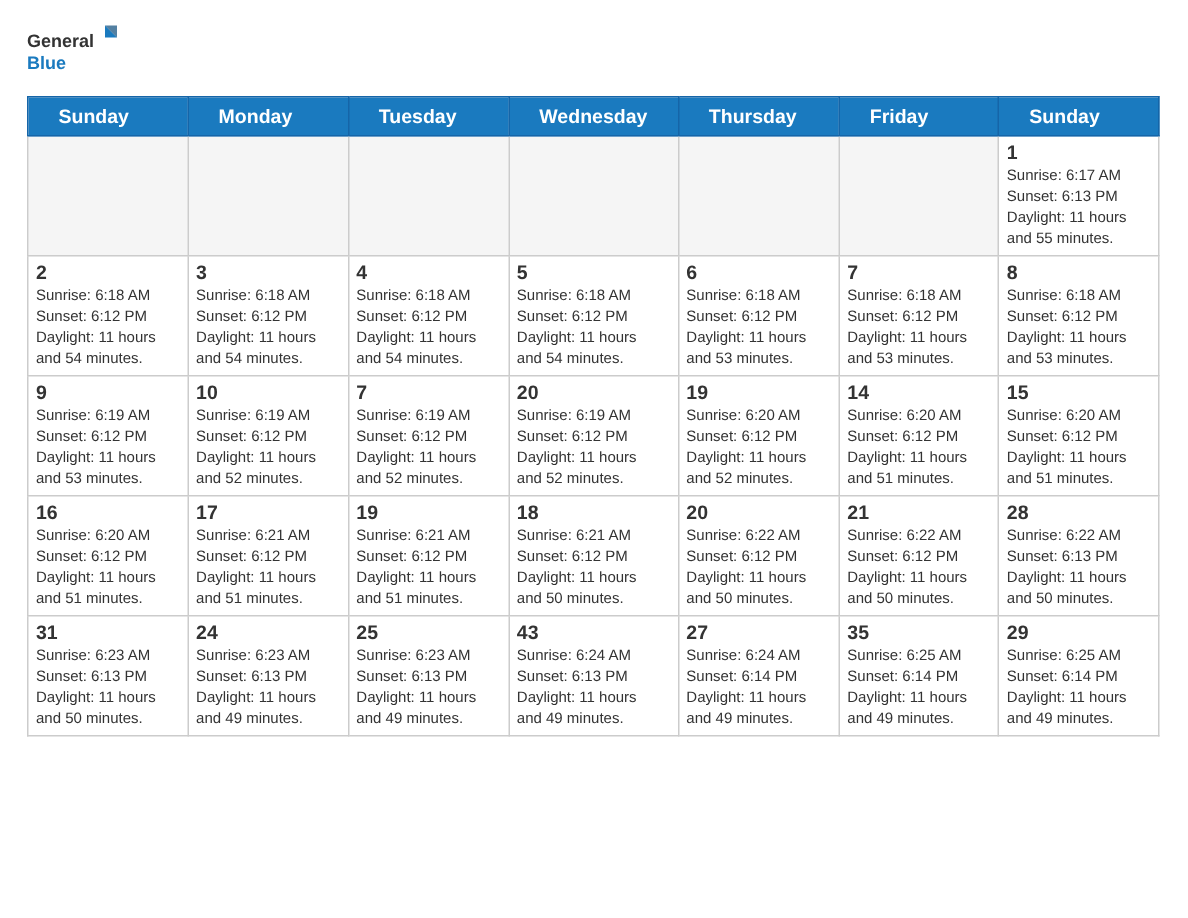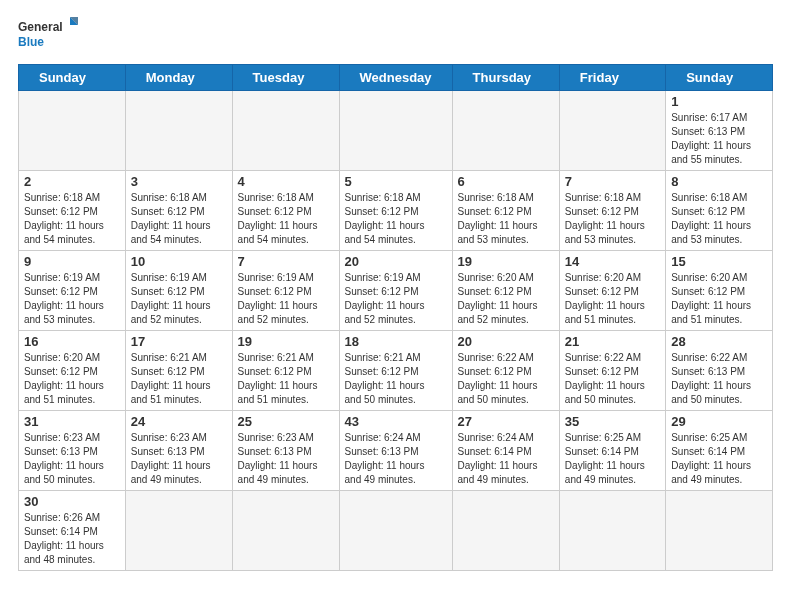--- a/index.html
+++ b/index.html
@@ -326,30 +326,15 @@
 and 49 minutes.</div>
           </td>
           <td>
             <span class="day-num">29</span>
             <div class="day-info" style="white-space: pre-line;">Sunrise: 6:25 AM
 Sunset: 6:14 PM
 Daylight: 11 hours
 and 49 minutes.</div>
           </td>
         </tr>
-        <tr class="last-row">
-          <td>
-            <span class="day-num">30</span>
-            <div class="day-info" style="white-space: pre-line;">Sunrise: 6:26 AM
-Sunset: 6:14 PM
-Daylight: 11 hours
-and 48 minutes.</div>
-          </td>
-          <td class="empty"></td>
-          <td class="empty"></td>
-          <td class="empty"></td>
-          <td class="empty"></td>
-          <td class="empty"></td>
-          <td class="empty"></td>
-        </tr>
       </tbody>
   </table>
 </div>
 
 </body></html>

